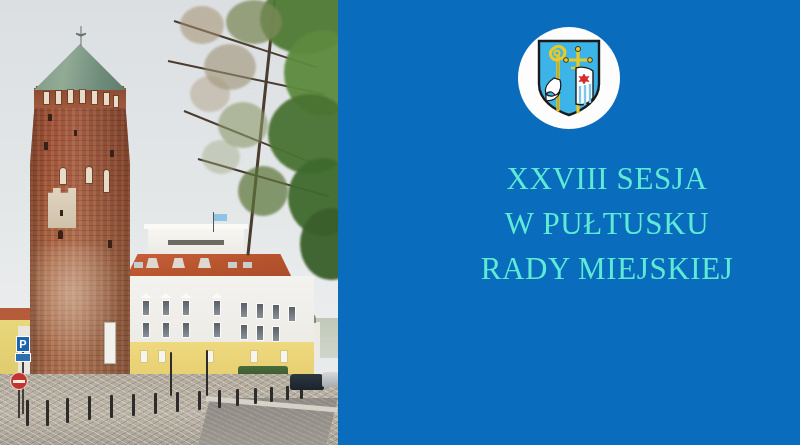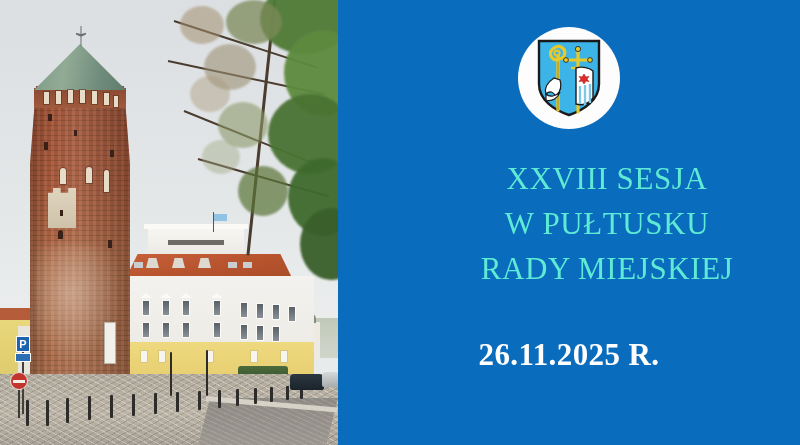--- a/index.html
+++ b/index.html
@@ -473,15 +473,14 @@
 
       <path d="M48 36 l1.8 3 3.2-.6 -2 2.6 2 2.6 -3.2-.6 -1.8 3 -1.8-3 -3.2 .6 2-2.6 -2-2.6 3.2 .6 Z" fill="#e02a28" stroke="#b01d1c" stroke-width=".6"></path>
     </svg>
 
     <div class="headline">
       <div>XXVIII SESJA</div>
       <div>W PUŁTUSKU</div>
       <div>RADY MIEJSKIEJ</div>
     </div>
 
-    <div class="dateline">26.11.2025 R.</div>
   </div>
 </div>
 
 </body></html>

